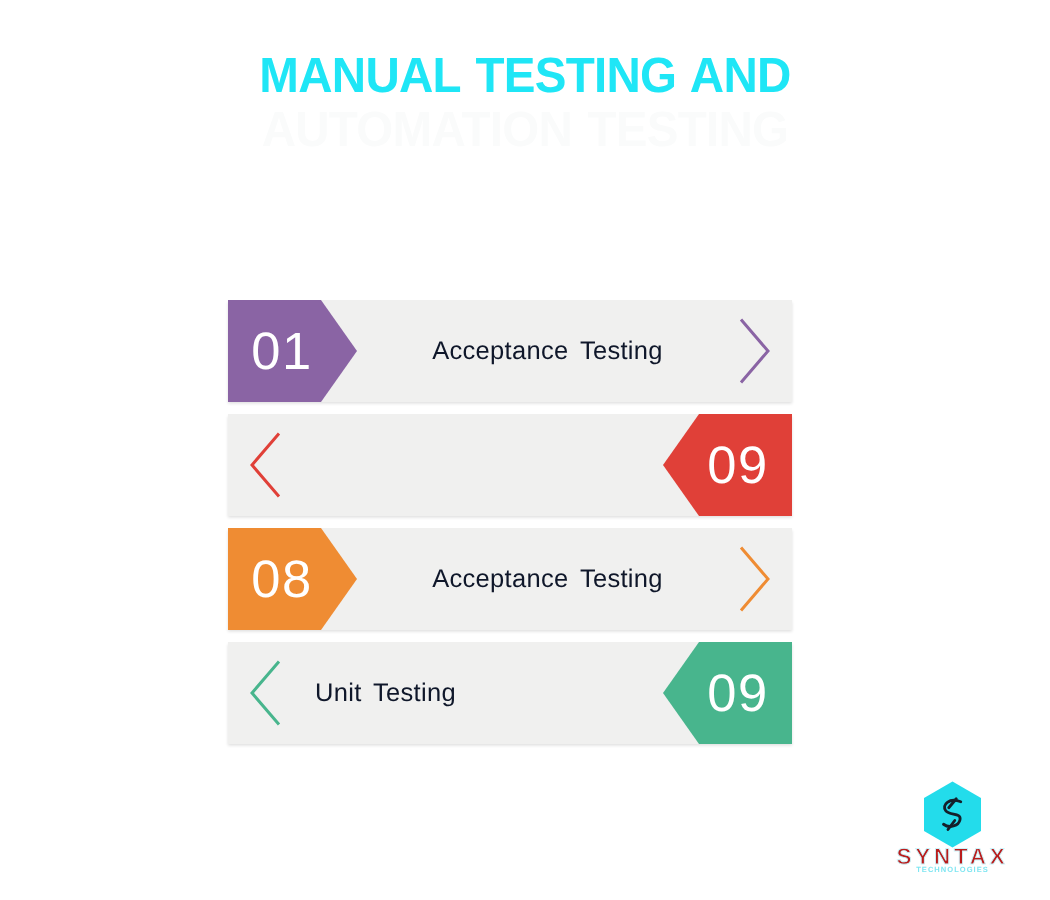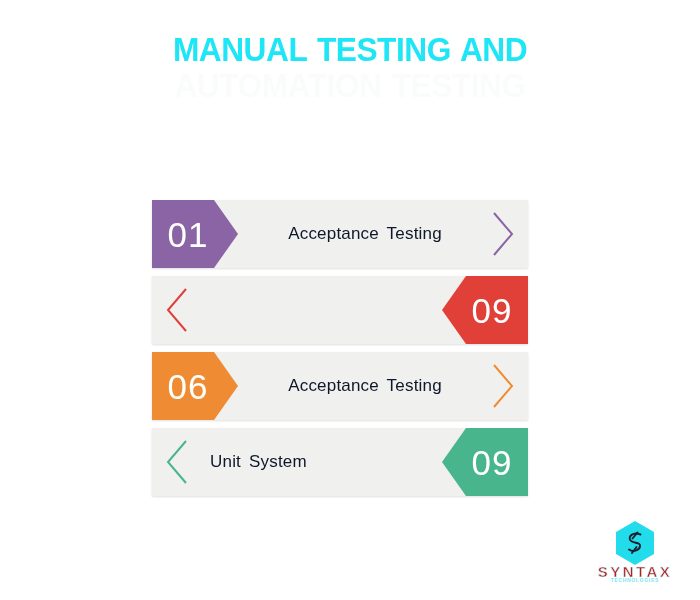--- a/index.html
+++ b/index.html
@@ -180,36 +180,36 @@
     <svg class="chevron" viewBox="0 0 26 46">
       <polyline points="22,2 4,23 22,44" fill="none" stroke="#e04038" stroke-width="2" stroke-linecap="butt" stroke-linejoin="miter"></polyline>
     </svg>
   </div>
 
   <div class="step-row row-left">
     <div class="badge">
       <svg class="badge-shape" viewBox="0 0 86 68" preserveAspectRatio="none">
         <polygon points="0,0 62,0 86,34 62,68 0,68" fill="#ef8c33"></polygon>
       </svg>
-      <span class="badge-num">06</span>
+      <span class="badge-num">08</span>
     </div>
     <div class="step-label">Acceptance Testing</div>
     <svg class="chevron" viewBox="0 0 26 46">
       <polyline points="4,2 22,23 4,44" fill="none" stroke="#ef8c33" stroke-width="2" stroke-linecap="butt" stroke-linejoin="miter"></polyline>
     </svg>
   </div>
 
   <div class="step-row row-right">
     <div class="badge">
       <svg class="badge-shape" viewBox="0 0 86 68" preserveAspectRatio="none">
         <polygon points="86,0 24,0 0,34 24,68 86,68" fill="#48b58d"></polygon>
       </svg>
       <span class="badge-num">09</span>
     </div>
-    <div class="step-label">Unit System</div>
+    <div class="step-label">Unit Testing</div>
     <svg class="chevron" viewBox="0 0 26 46">
       <polyline points="22,2 4,23 22,44" fill="none" stroke="#48b58d" stroke-width="2" stroke-linecap="butt" stroke-linejoin="miter"></polyline>
     </svg>
   </div>
 
 </div>
 
 <div id="logo">
   <svg id="logo-hex" width="42" height="46" viewBox="0 0 42 46">
     <polygon points="21,1 40,12 40,34 21,45 2,34 2,12" fill="#23dceb"></polygon>

